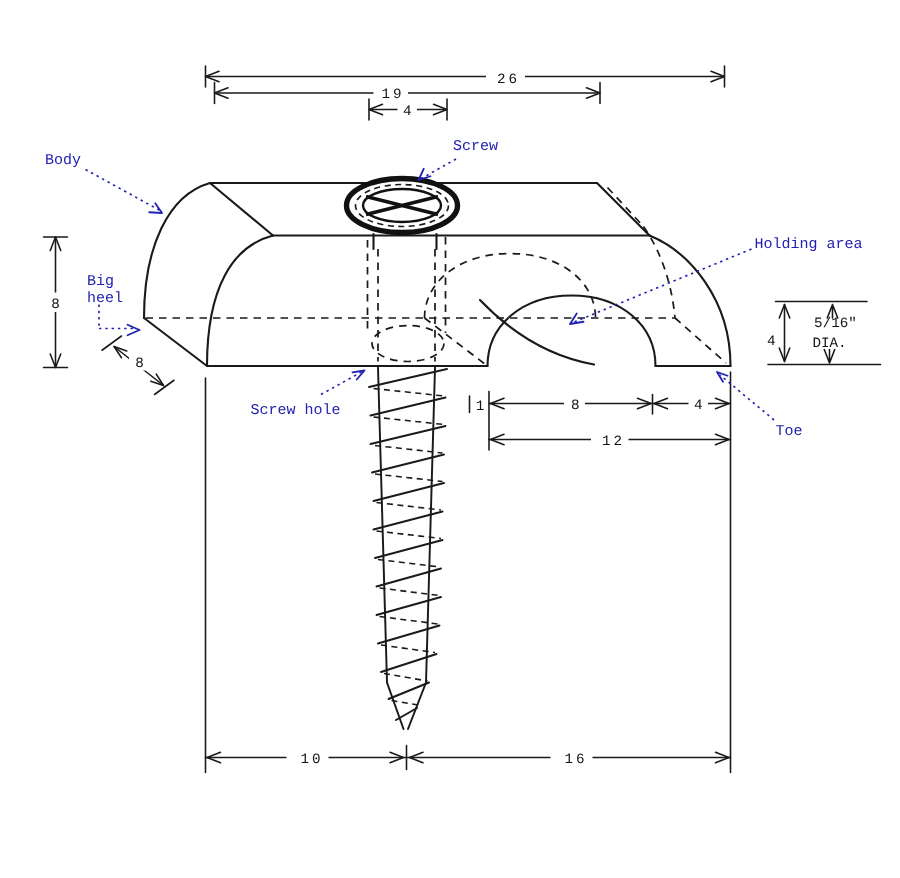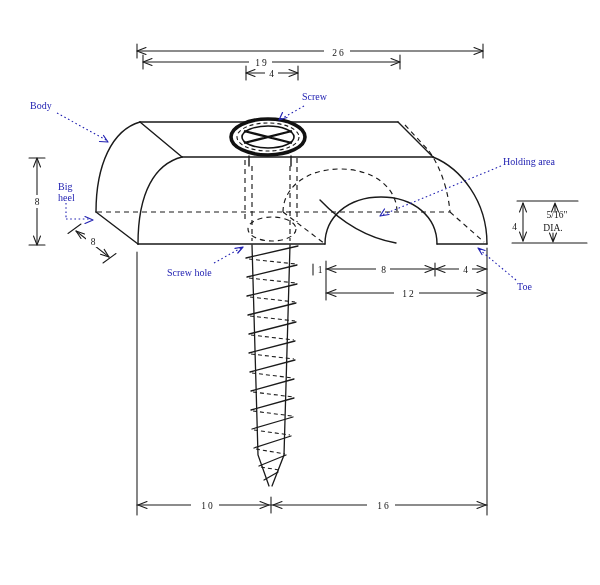--- a/index.html
+++ b/index.html
@@ -1,17 +1,17 @@
 <!DOCTYPE html>
 <html><head>
 <meta charset="utf-8">
 <style>
   html,body{margin:0;padding:0;background:#fff;}
   .stage{position:relative;width:600px;height:585px;background:#ffffff;overflow:hidden;
-         font-family:Liberation Serif, serif;}
+         font-family:Liberation Mono, monospace;}
   svg{display:block;}
   .solid   {stroke:#1a1a1a;stroke-width:1.4;fill:none;stroke-linecap:round;}
   .hid     {stroke:#1a1a1a;stroke-width:1.15;fill:none;stroke-dasharray:5 4;stroke-linecap:butt;}
   .dim     {stroke:#1a1a1a;stroke-width:1.05;fill:none;stroke-linecap:round;}
   .thr     {stroke:#1a1a1a;stroke-width:1.3;fill:none;stroke-linecap:round;}
   .thrd    {stroke:#1a1a1a;stroke-width:1.05;fill:none;stroke-dasharray:4 3;}
   .lead    {stroke:#2222b2;stroke-width:1.1;fill:none;stroke-dasharray:1.6 2.6;}
   .bhead   {stroke:#2222b2;stroke-width:1.2;fill:none;stroke-linecap:round;}
   .mask    {fill:#ffffff;stroke:none;}
   .dt      {font-size:9.5px;fill:#141414;text-anchor:middle;}

